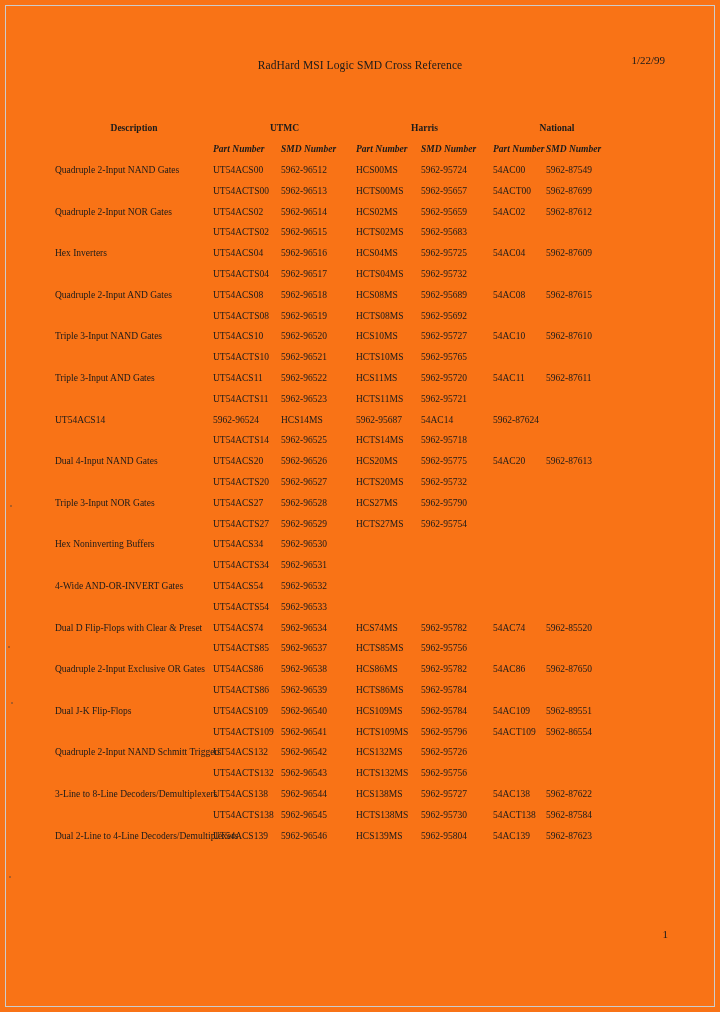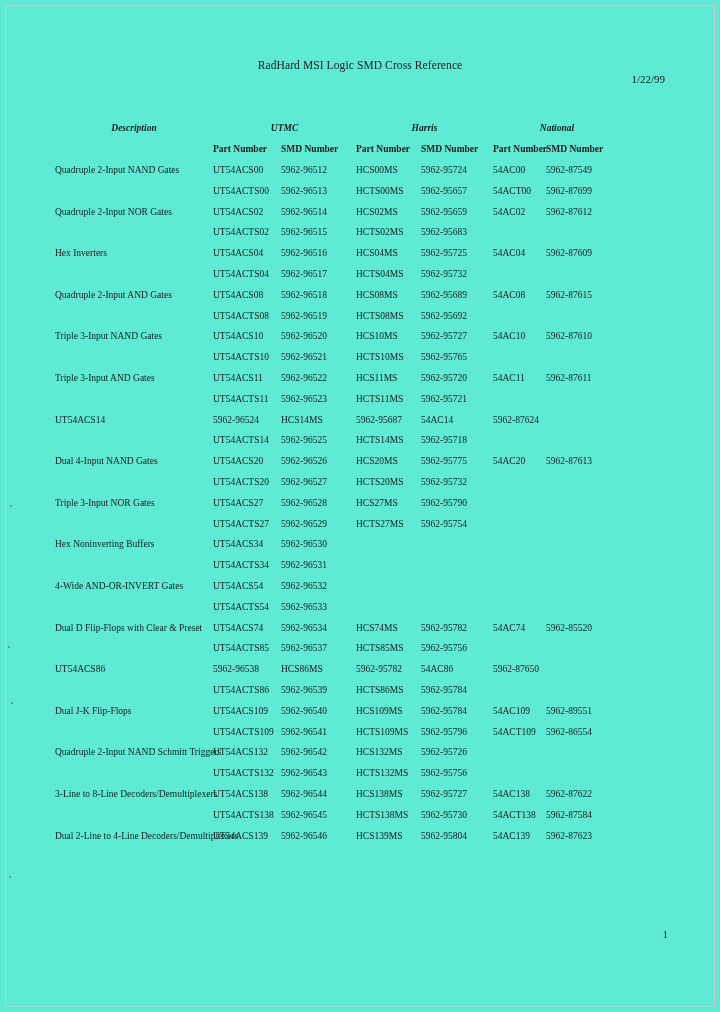--- a/index.html
+++ b/index.html
@@ -4,21 +4,21 @@
 <style>
   html, body {
     margin: 0;
     padding: 0;
     background: #ffffff;
   }
   .page {
     position: relative;
     width: 720px;
     height: 1012px;
-    background: #5eead4;
+    background: #f97316;
     font-family: "Liberation Serif", "DejaVu Serif", serif;
     color: #1b1b1b;
     overflow: hidden;
     filter: blur(0.24px);
   }
   .scan-border {
     position: absolute;
     top: 5px; left: 5px; right: 5px; bottom: 5px;
     border: 1px solid #cccccc;
     pointer-events: none;
@@ -36,47 +36,46 @@
     height: 15px;
   }
   .doc-title {
     text-align: center;
     font-size: 11.5px;
     line-height: 15px;
     letter-spacing: 0.1px;
   }
   .doc-date {
     position: absolute;
-    top: 72px;
+    top: 53px;
     right: 55px;
     font-size: 11px;
     line-height: 15px;
   }
   .xref-table {
     margin-top: 45px;
     padding-left: 55px;
     font-size: 9.5px;
   }
   .group-row {
     display: grid;
     grid-template-columns: 158px 143px 137px 128px;
     height: 21px;
     line-height: 21px;
     font-weight: bold;
-    font-style: italic;
   }
   .group-cell { text-align: center; white-space: nowrap; }
   .sub-row {
     display: grid;
     grid-template-columns: 158px 68px 75px 65px 72px 53px 75px;
     height: 21px;
     line-height: 21px;
     font-weight: bold;
   }
-  .sub-cell { white-space: nowrap; }
+  .sub-cell { white-space: nowrap; font-style: italic; }
   .trow {
     display: grid;
     grid-template-columns: 158px 68px 75px 65px 72px 53px 75px;
     height: 20.8px;
     line-height: 20.8px;
   }
   .cell {
     white-space: nowrap;
     overflow: visible;
   }
@@ -329,20 +328,21 @@
         <div class="trow">
           <div class="cell"></div>
           <div class="cell">UT54ACTS85</div>
           <div class="cell">5962-96537</div>
           <div class="cell">HCTS85MS</div>
           <div class="cell">5962-95756</div>
           <div class="cell"></div>
           <div class="cell"></div>
         </div>
         <div class="trow">
+          <div class="cell">Quadruple 2-Input Exclusive OR Gates</div>
           <div class="cell">UT54ACS86</div>
           <div class="cell">5962-96538</div>
           <div class="cell">HCS86MS</div>
           <div class="cell">5962-95782</div>
           <div class="cell">54AC86</div>
           <div class="cell">5962-87650</div>
         </div>
         <div class="trow">
           <div class="cell"></div>
           <div class="cell">UT54ACTS86</div>

